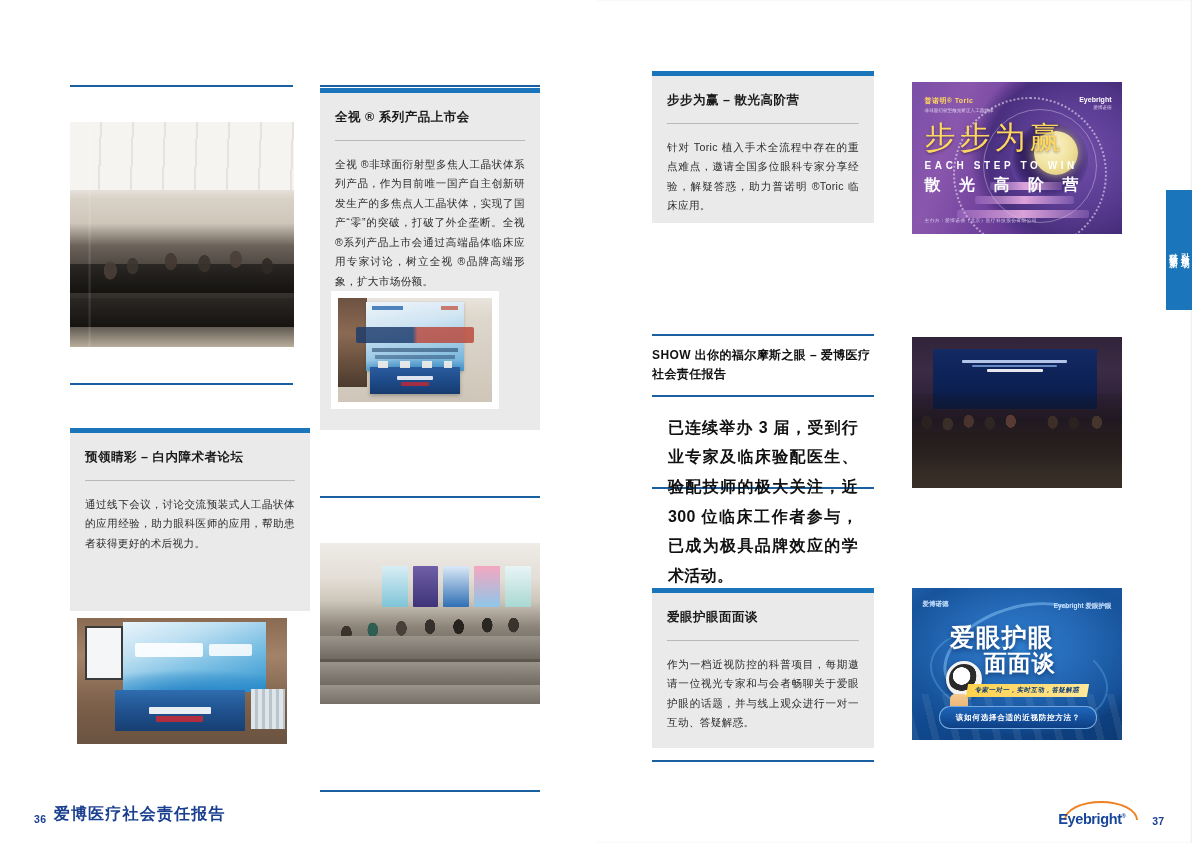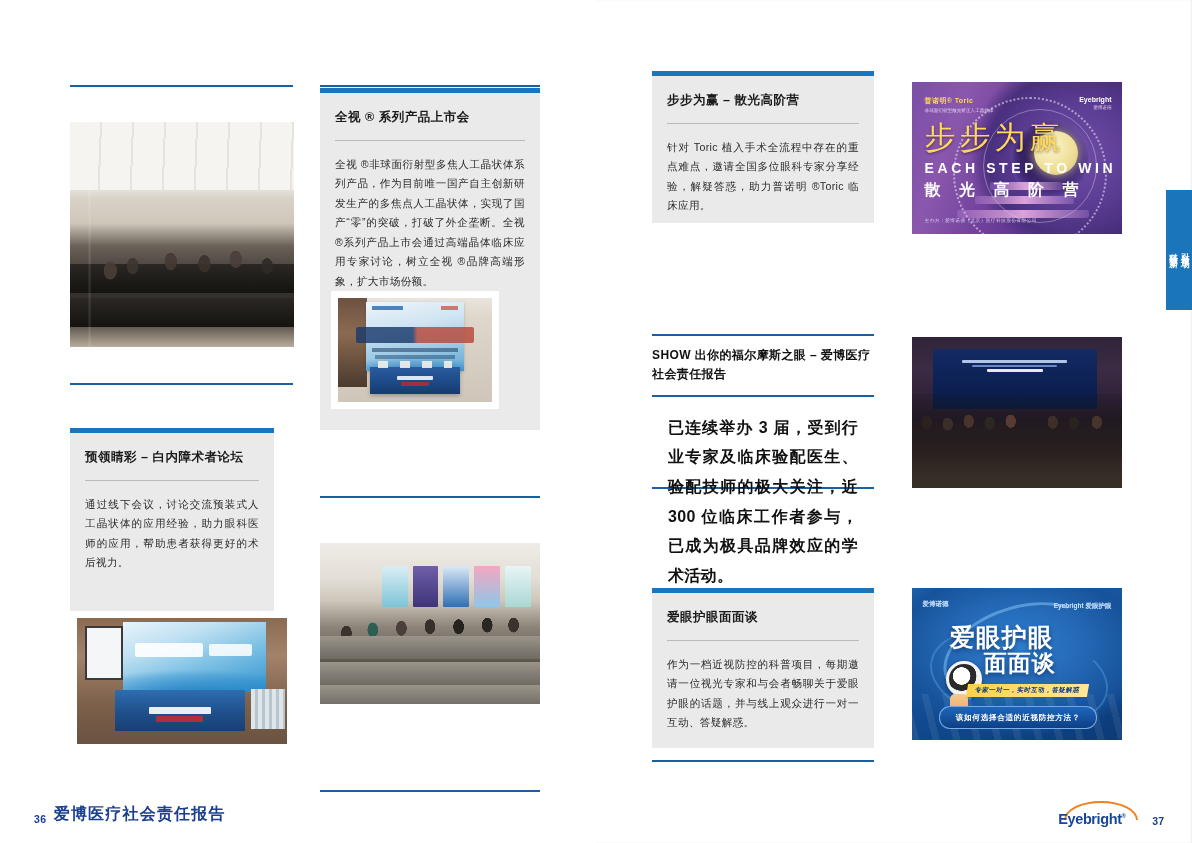--- a/index.html
+++ b/index.html
@@ -120,21 +120,21 @@
       box-shadow:0 0 12px rgba(255,240,170,.75);}
   .bn-purple .steps{position:absolute;right:10%;bottom:9%;width:150px;height:46px;}
   .bn-purple .st{position:absolute;height:8px;border-radius:2px;
       background:linear-gradient(90deg,rgba(200,150,230,.25),rgba(255,190,240,.8),rgba(200,150,230,.25));}
   .bn-purple .s1{left:26%;bottom:30px;width:48%;}
   .bn-purple .s2{left:16%;bottom:16px;width:66%;}
   .bn-purple .s3{left:4%;bottom:2px;width:88%;}
   .bn-txt{position:absolute;left:6%;top:26%;}
   .bn-cn1{font-size:31px;font-weight:400;color:#ffd75e;letter-spacing:4px;line-height:1;
       text-shadow:0 1px 3px rgba(0,0,0,.45);}
-  .bn-en{font-size:14px;font-weight:700;color:#ffffff;letter-spacing:3.6px;margin:7px 0 6px 0;}
+  .bn-en{font-size:10px;font-weight:700;color:#ffffff;letter-spacing:3.6px;margin:7px 0 6px 0;}
   .bn-cn2{font-size:16px;font-weight:700;color:#ffffff;letter-spacing:7px;line-height:1;}
   .bn-logo-l{position:absolute;left:6%;top:9%;font-size:7px;color:#ffd75e;font-weight:700;letter-spacing:.4px;}
   .bn-logo-l small{display:block;color:#e3d3f2;font-size:4.6px;font-weight:400;margin-top:2px;letter-spacing:0;}
   .bn-logo-r{position:absolute;right:5%;top:9%;font-size:7px;color:#ffffff;font-weight:700;text-align:right;}
   .bn-logo-r small{display:block;font-size:4.6px;font-weight:400;color:#ded0ef;margin-top:2px;}
   .bn-foot{position:absolute;left:6%;bottom:7%;font-size:4.8px;color:#d5c6ea;letter-spacing:.3px;}
 
   
   .ph-group{background:linear-gradient(180deg,#30243a 0%,#3c2b44 22%,#241a30 55%,#4a3a44 78%,#c9b89e 100%);}
   .gp-stage{position:absolute;left:10%;top:8%;width:78%;height:40%;
@@ -219,21 +219,21 @@
     <div class="rule" style="left:320px;top:790px;width:220px;"></div>
 
     <div class="photo" style="left:70px;top:122px;width:224px;height:225px;">
       <div class="ph ph-aud1">
         <div class="ceil"></div>
         <div class="tablerow t1"></div>
         <div class="tablerow t2"></div>
       </div>
     </div>
 
-    <div class="card" style="left:70px;top:428px;width:204px;height:183px;">
+    <div class="card" style="left:70px;top:428px;width:240px;height:183px;">
       <div class="topbar"></div>
       <div class="inner">
         <h3>预领睛彩 – 白内障术者论坛</h3>
         <div class="hrule"></div>
         <p>通过线下会议，讨论交流预装式人工晶状体的应用经验，助力眼科医师的应用，帮助患者获得更好的术后视力。</p>
       </div>
     </div>
 
     <div class="photo photo-frame" style="left:70px;top:611px;width:224px;height:140px;">
       <div class="ph ph-booth">

